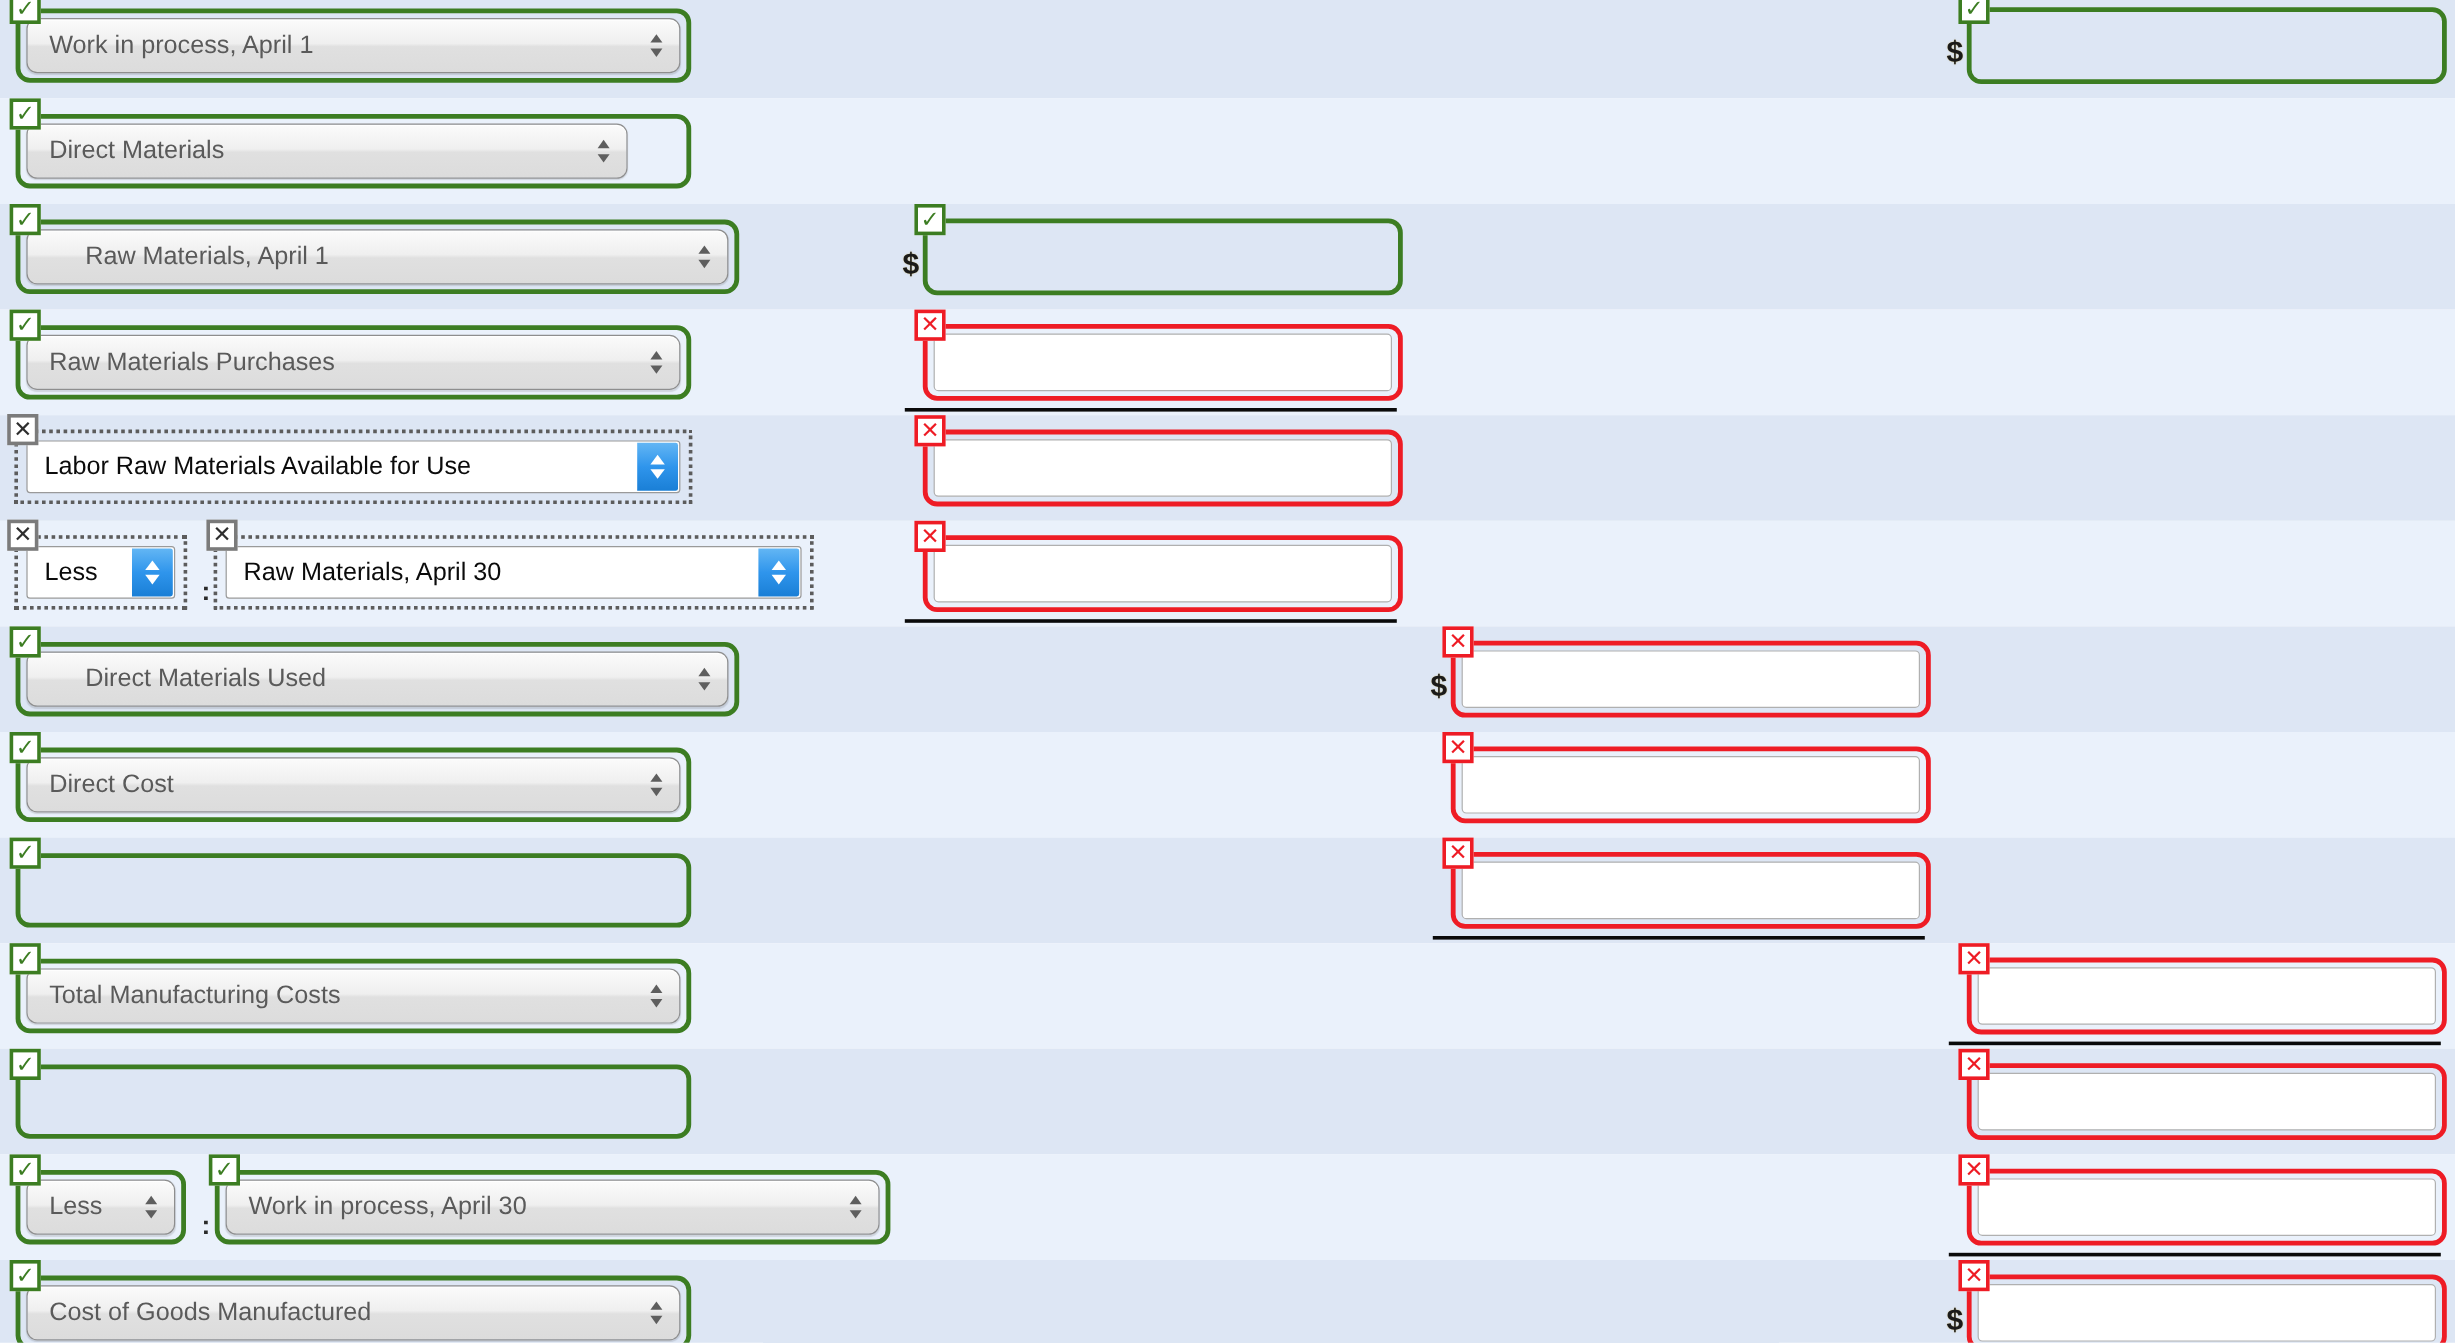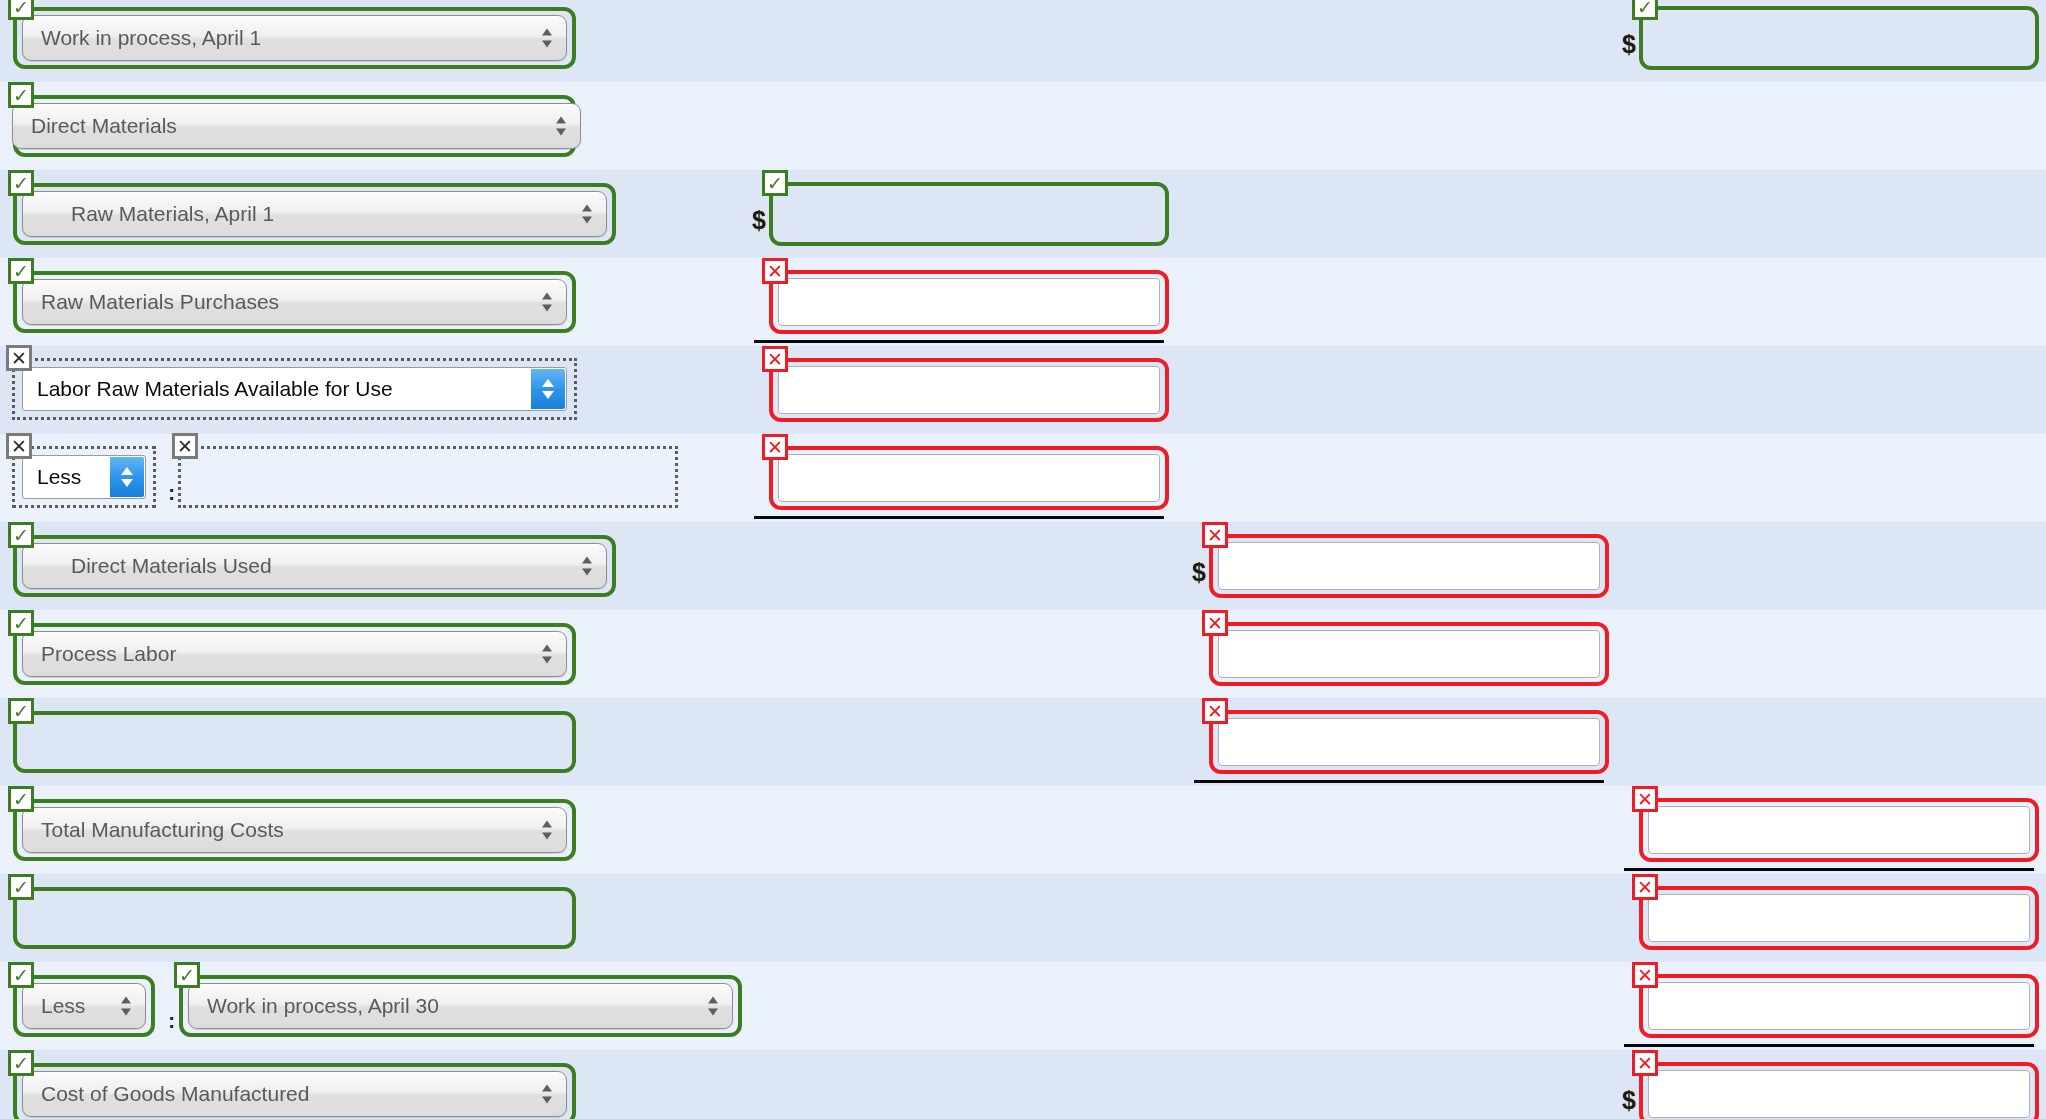--- a/index.html
+++ b/index.html
@@ -136,21 +136,21 @@
                <span class="arrows">
                  <i class="up"></i>
         <i class="down"></i>
       </span>
              </div>
     <div class="badge badge-ok" style="left:8px;top:-6px">✓</div>
     <div class="ring-ok" style="left:1639px;top:6px;width:400px;height:64px"></div>
     <div class="badge badge-ok" style="left:1632px;top:-6px">✓</div>
     <span class="dollar" style="left:1622px;top:30px">$</span>
     <div class="ring-ok" style="left:13px;top:95px;width:563px;height:62px"></div>
-    <div class="sel" style="position:absolute;left:12px;top:103px;width:569px">
+    <div class="sel" style="position:absolute;left:22px;top:103px;width:501px">
                <span>Direct Materials</span>
                <span class="arrows">
                  <i class="up"></i>
         <i class="down"></i>
       </span>
              </div>
     <div class="badge badge-ok" style="left:8px;top:82px">✓</div>
     <div class="ring-ok" style="left:13px;top:183px;width:603px;height:62px"></div>
     <div class="sel indent" style="position:absolute;left:22px;top:191px;width:585px">
                <span>Raw Materials, April 1</span>
@@ -196,20 +196,27 @@
     <div class="sel-focus" style="position:absolute;left:22px;top:455px;width:124px">
                  <span>Less</span>
                  <span class="bluebtn">
                    <i class="up"></i>
         <i class="down"></i>
       </span>
                </div>
     <div class="badge badge-gray" style="left:6px;top:433px">✕</div>
     <span class="colon" style="left:168px;top:480px">:</span>
     <div class="focusring" style="left:178px;top:446px;width:500px;height:62px"></div>
+    <div class="sel-focus" style="position:absolute;left:188px;top:455px;width:480px">
+               <span>Raw Materials, April 30</span>
+               <span class="bluebtn">
+                 <i class="up"></i>
+        <i class="down"></i>
+      </span>
+             </div>
     <div class="badge badge-gray" style="left:172px;top:433px">✕</div>
     <div class="ring-bad" style="left:769px;top:446px;width:400px;height:64px"></div>
     <div class="inp inp-empty" style="position:absolute;left:778px;top:454px;width:382px">
                <span></span>
              </div>
     <div class="badge badge-bad" style="left:762px;top:434px">✕</div>
     <div class="rule" style="left:754px;top:516px;width:410px"></div>
     <div class="ring-ok" style="left:13px;top:535px;width:603px;height:62px"></div>
     <div class="sel indent" style="position:absolute;left:22px;top:543px;width:585px">
                <span>Direct Materials Used</span>
@@ -220,21 +227,21 @@
              </div>
     <div class="badge badge-ok" style="left:8px;top:522px">✓</div>
     <div class="ring-bad" style="left:1209px;top:534px;width:400px;height:64px"></div>
     <div class="inp inp-empty" style="position:absolute;left:1218px;top:542px;width:382px">
                <span></span>
              </div>
     <div class="badge badge-bad" style="left:1202px;top:522px">✕</div>
     <span class="dollar" style="left:1192px;top:558px">$</span>
     <div class="ring-ok" style="left:13px;top:623px;width:563px;height:62px"></div>
     <div class="sel" style="position:absolute;left:22px;top:631px;width:545px">
-               <span>Process Labor</span>
+               <span>Direct Cost</span>
                <span class="arrows">
                  <i class="up"></i>
         <i class="down"></i>
       </span>
              </div>
     <div class="badge badge-ok" style="left:8px;top:610px">✓</div>
     <div class="ring-bad" style="left:1209px;top:622px;width:400px;height:64px"></div>
     <div class="inp inp-empty" style="position:absolute;left:1218px;top:630px;width:382px">
                <span></span>
              </div>

